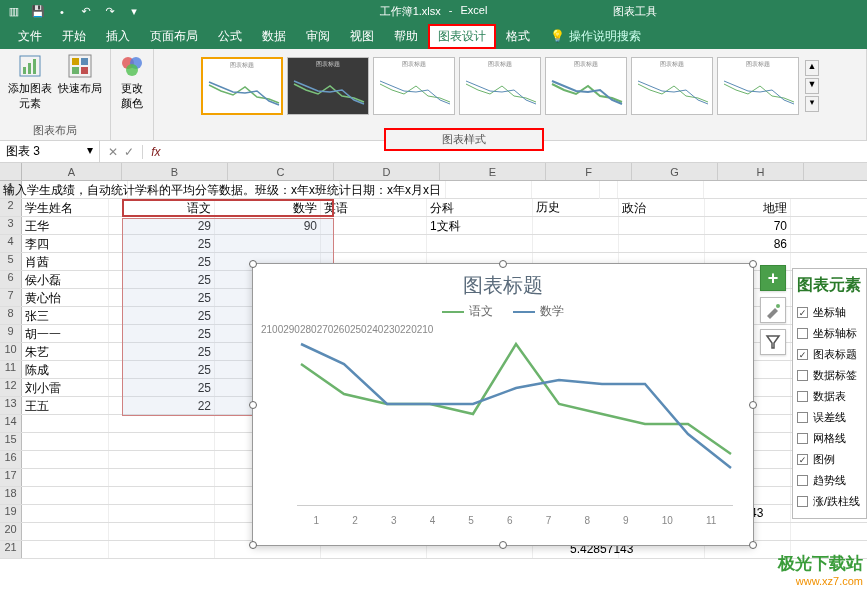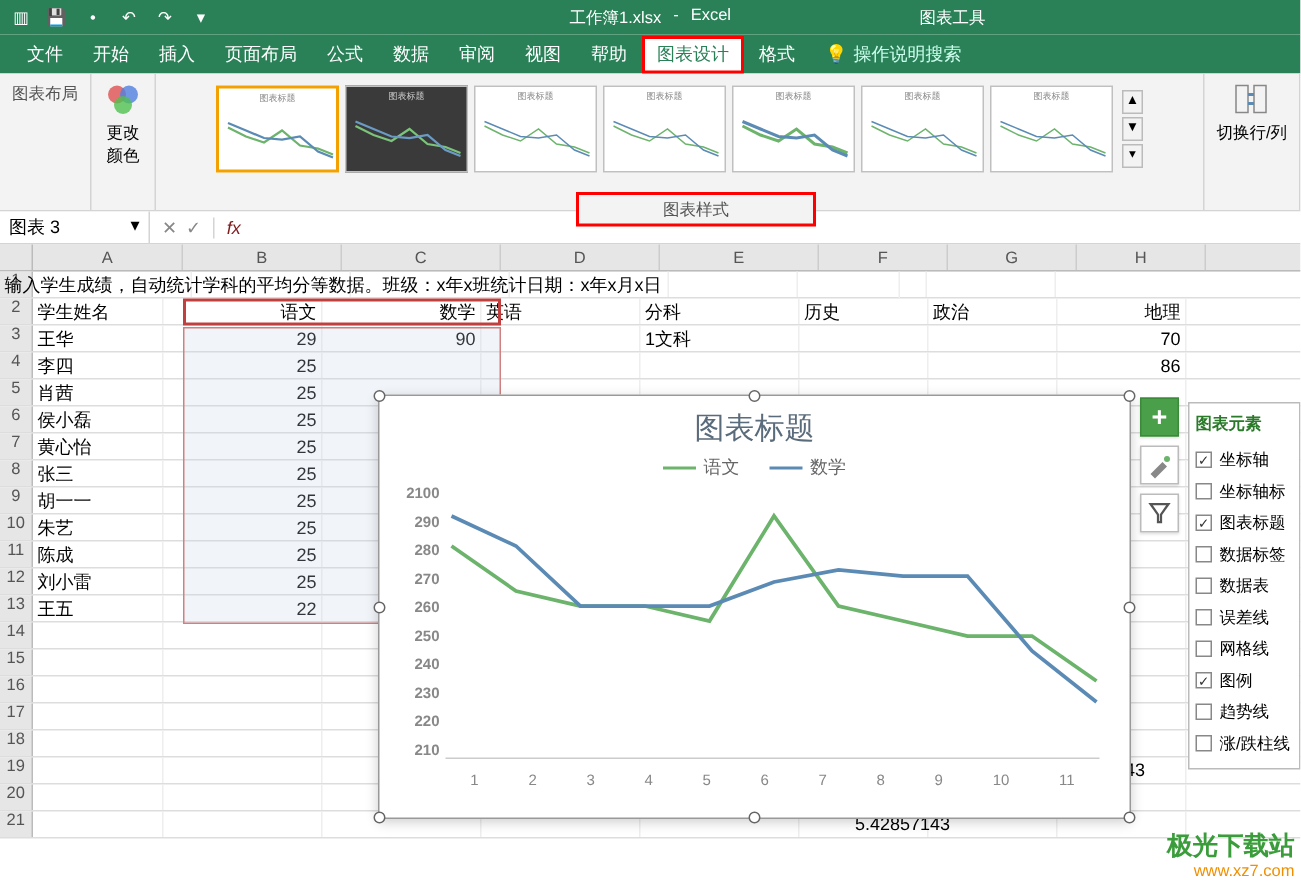--- a/index.html
+++ b/index.html
@@ -30,38 +30,38 @@
 .fxbtns { display:flex; gap:6px; padding:0 8px; color:#888; border-right:1px solid #d4d4d4;}
 .fx { padding-left:8px; font-style:italic; color:#7f1d1d; }
 .sheet { position:relative; }
 .colheads { display:flex; background:#e6e6e6; border-bottom:1px solid #bbb; height:18px; }
 .rowh { width:22px; min-width:22px; border-right:1px solid #bbb; background:#e6e6e6; text-align:center; font-size:11px; color:#555; }
 .ch { border-right:1px solid #ccc; text-align:center; font-size:11px; color:#555; line-height:18px; }
 .ch.A{width:100px;} .ch.B{width:106px;} .ch.C{width:106px;} .ch.D{width:106px;} .ch.E{width:106px;} .ch.F{width:86px;} .ch.G{width:86px;} .ch.H{width:86px;}
 .rows{}
 .row{display:flex;height:18px;border-bottom:1px solid #ddd;}
 .cell{border-right:1px solid #eee;padding:0 3px;font-size:12px;white-space:nowrap;overflow:hidden;line-height:18px;}
-.cA{width:87px;} .cB{width:106px;text-align:right;} .cC{width:106px;text-align:right;} .cD{width:106px;} .cE{width:106px;} .cF{width:86px;} .cG{width:86px;} .cH{width:86px;text-align:right;}
+.cA{width:87px;} .cB{width:106px;text-align:right;} .cC{width:106px;text-align:right;} .cD{width:106px;} .cE{width:106px;} .cF{width:86px;font-family:Liberation Mono, monospace;} .cG{width:86px;} .cH{width:86px;text-align:right;}
 .sel-range{position:absolute;border:1px solid #d08080;background:rgba(200,210,230,0.25);pointer-events:none;}
 .hdr-range{position:absolute;border:2px solid #c04040;pointer-events:none;}
 .chart-obj{position:absolute;left:252px;top:263px;width:502px;height:283px;background:#fff;border:1px solid #999;box-shadow:0 2px 8px rgba(0,0,0,0.2);}
 .chart-handle{position:absolute;width:8px;height:8px;background:#fff;border:1px solid #666;border-radius:50%;}
 .chart-title{text-align:center;font-size:20px;color:#5a6b7b;padding:8px 0 4px;font-family:"SimSun";}
 .legend{display:flex;justify-content:center;gap:20px;font-size:12px;color:#666;padding-bottom:4px;}
 .leg-item{display:flex;align-items:center;gap:5px;}
 .leg-swatch{width:22px;height:2px;}
 .plot{position:relative;height:200px;margin:0 20px 10px 44px;}
-.yaxis{position:absolute;left:-36px;top:0;bottom:18px;width:32px;display:flex;flex-direction:column;justify-content:space-between;text-align:right;font-size:10px;color:#888;font-weight:bold;}
+.yaxis{position:absolute;left:-36px;top:0;bottom:18px;width:32px;display:flex;flex-direction:row;justify-content:space-between;text-align:right;font-size:10px;color:#888;}
 .xaxis{position:absolute;left:0;right:0;bottom:-2px;display:flex;justify-content:space-around;font-size:10px;color:#888;}
 .plotarea{position:absolute;left:0;right:0;top:0;bottom:18px;border-bottom:1px solid #ccc;}
 .side-btns{position:absolute;left:760px;top:265px;display:flex;flex-direction:column;gap:6px;}
 .side-btn{width:26px;height:26px;border:1px solid #bbb;background:#fff;display:flex;align-items:center;justify-content:center;cursor:pointer;box-shadow:0 1px 2px rgba(0,0,0,0.15);}
 .side-btn.plus{background:#4a9f4a;color:#fff;font-size:18px;font-weight:bold;border-color:#3a8a3a;}
 .elem-panel{position:absolute;left:792px;top:268px;width:75px;background:#fff;border:1px solid #bbb;padding:6px 4px;font-size:11px;}
-.elem-panel .ptitle{color:#2a7a2a;font-weight:bold;margin-bottom:6px;font-size:11px;}
+.elem-panel .ptitle{color:#2a7a2a;font-weight:bold;margin-bottom:6px;font-size:16px;}
 .elem-item{display:flex;align-items:center;gap:5px;padding:3px 0;cursor:pointer;white-space:nowrap;}
 .cb{width:11px;height:11px;border:1px solid #888;display:inline-flex;align-items:center;justify-content:center;font-size:9px;color:#333;}
 .watermark{position:absolute;right:4px;bottom:4px;text-align:right;font-size:11px;}
 .watermark .w1{color:#3a9c3a;font-size:17px;font-weight:bold;}
 .watermark .w2{color:#f09000;font-size:11px;}
 .extra-cell{position:absolute;font-size:12px;}
 svg{overflow:visible;}
 </style>
 </head>
 <body>
@@ -96,20 +96,46 @@
   <div class="tab active">图表设计</div>
   <div class="tab">格式</div>
   <div class="tell-me">
     <span>💡</span>
     <span>操作说明搜索</span>
   </div>
 </div>
 
 <div class="ribbon">
   <div class="rgroup">
+    <div class="btns">
+      <div class="rbtn">
+        <div class="ricon">
+          <svg width="26" height="26">
+              <rect x="3" y="3" width="20" height="20" fill="none" stroke="#5b8bb5"></rect>
+              <rect x="6" y="14" width="3" height="7" fill="#6cb36c"></rect>
+              <rect x="11" y="10" width="3" height="11" fill="#6cb36c"></rect>
+              <rect x="16" y="6" width="3" height="15" fill="#6cb36c"></rect>
+            </svg>
+        </div>
+        <span style="white-space:pre-line;text-align:center;">添加图表
+元素</span>
+      </div>
+      <div class="rbtn">
+        <div class="ricon">
+          <svg width="26" height="26">
+              <rect x="2" y="2" width="22" height="22" fill="none" stroke="#888"></rect>
+              <rect x="5" y="5" width="7" height="7" fill="#d0a000"></rect>
+              <rect x="14" y="5" width="7" height="7" fill="#5b8bb5"></rect>
+              <rect x="5" y="14" width="7" height="7" fill="#6cb36c"></rect>
+              <rect x="14" y="14" width="7" height="7" fill="#c05050"></rect>
+            </svg>
+        </div>
+        <span>快速布局</span>
+      </div>
+    </div>
     <div class="rlabel">图表布局</div>
   </div>
   <div class="rgroup">
     <div class="rbtn">
       <div class="ricon">
         <svg width="26" height="26">
             <circle cx="9" cy="10" r="6" fill="#e05050" opacity="0.8"></circle>
             <circle cx="17" cy="10" r="6" fill="#5080e0" opacity="0.8"></circle>
             <circle cx="13" cy="17" r="6" fill="#50c050" opacity="0.8"></circle>
           </svg>
@@ -169,33 +195,20 @@
             <polyline points="0,8 12,14 24,18 36,10 48,20 60,22 70,26" fill="none" stroke="#6cb36c"></polyline>
             <polyline points="0,5 12,10 24,15 36,16 48,14 60,24 70,28" fill="none" stroke="#5b8bb5"></polyline>
           </svg>
         </div>
       <div style="display:flex;flex-direction:column;justify-content:center;gap:2px;padding-left:2px;">
         <span style="border:1px solid #bbb;width:14px;height:16px;text-align:center;font-size:9px;">▲</span>
         <span style="border:1px solid #bbb;width:14px;height:16px;text-align:center;font-size:9px;">▼</span>
         <span style="border:1px solid #bbb;width:14px;height:16px;text-align:center;font-size:9px;">▾</span>
       </div>
     </div>
-  </div>
-  <div class="rgroup">
-    <div class="rbtn">
-      <div class="ricon">
-        <svg width="26" height="26">
-            <rect x="3" y="4" width="8" height="18" fill="none" stroke="#888"></rect>
-            <rect x="15" y="4" width="8" height="18" fill="none" stroke="#888"></rect>
-            <path d="M11,10 L15,10 M11,16 L15,16" stroke="#5b8bb5" stroke-width="2"></path>
-          </svg>
-      </div>
-      <span>切换行/列</span>
-    </div>
-    <div class="rlabel">&nbsp;</div>
   </div>
 </div>
 <div class="styles-label">图表样式</div>
 
 <div class="fxbar">
   <div class="namebox">
       <span>图表 3</span>
       <span>▾</span>
     </div>
   <div class="fxbtns">

